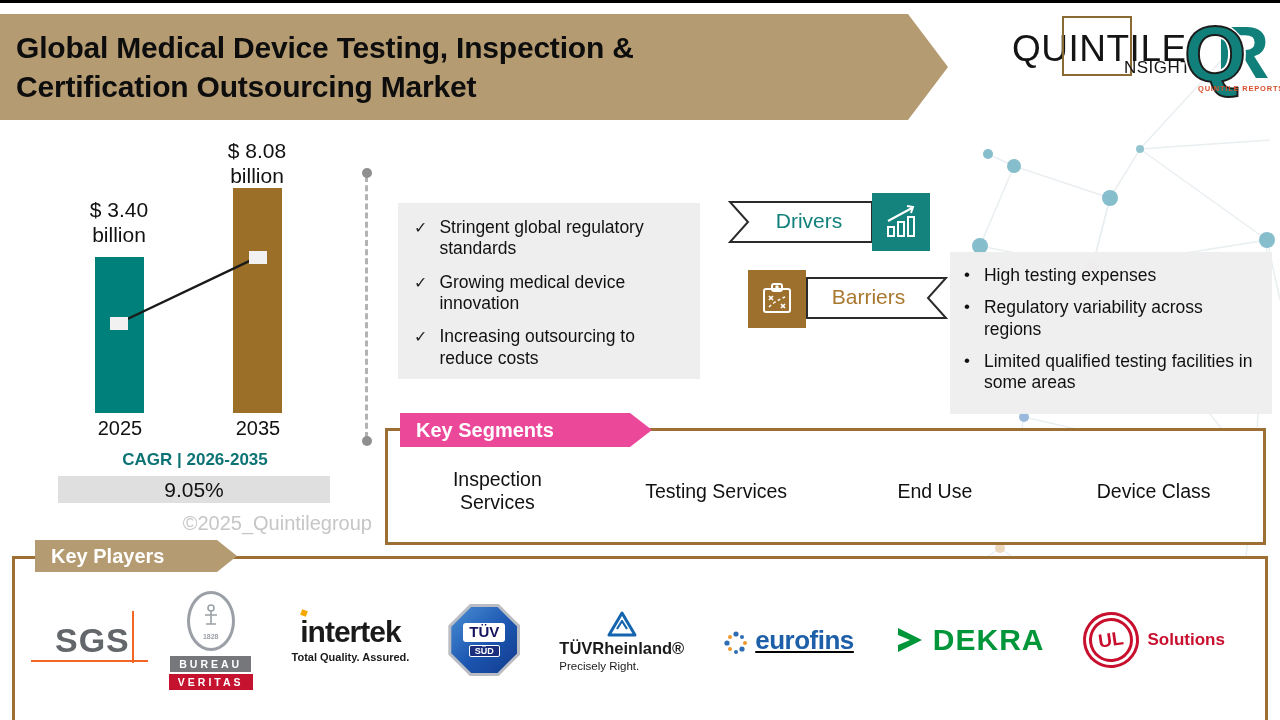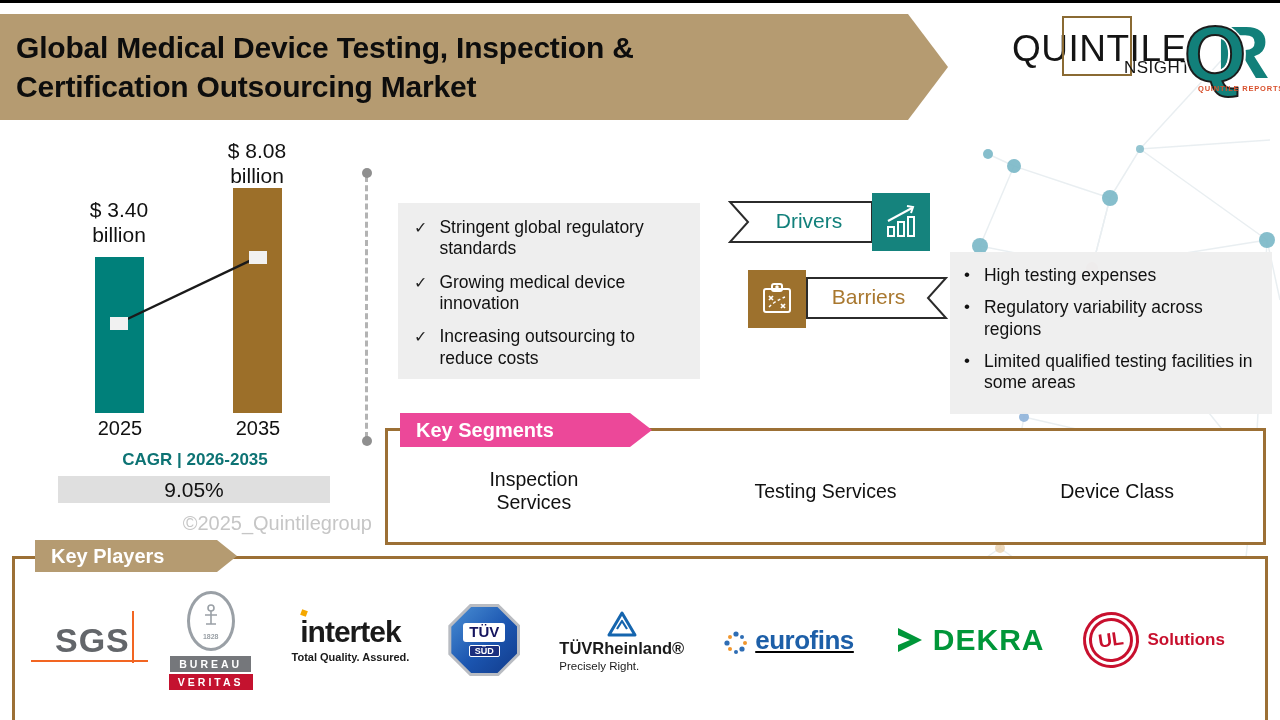--- a/index.html
+++ b/index.html
@@ -272,20 +272,21 @@
       <span>Limited qualified testing facilities in some areas</span>
     </div>
   </div>
 
   <div class="segments-box">
     <div class="seg-items">
       <div class="seg-cell">
         <span class="seg-narrow">Inspection Services</span>
       </div>
       <div class="seg-cell">Testing Services</div>
+      <div class="seg-cell">End Use</div>
       <div class="seg-cell">Device Class</div>
     </div>
   </div>
   <div class="seg-banner">
     <span>Key Segments</span>
   </div>
 
   <div class="players-box">
     <div class="players-row">
 

